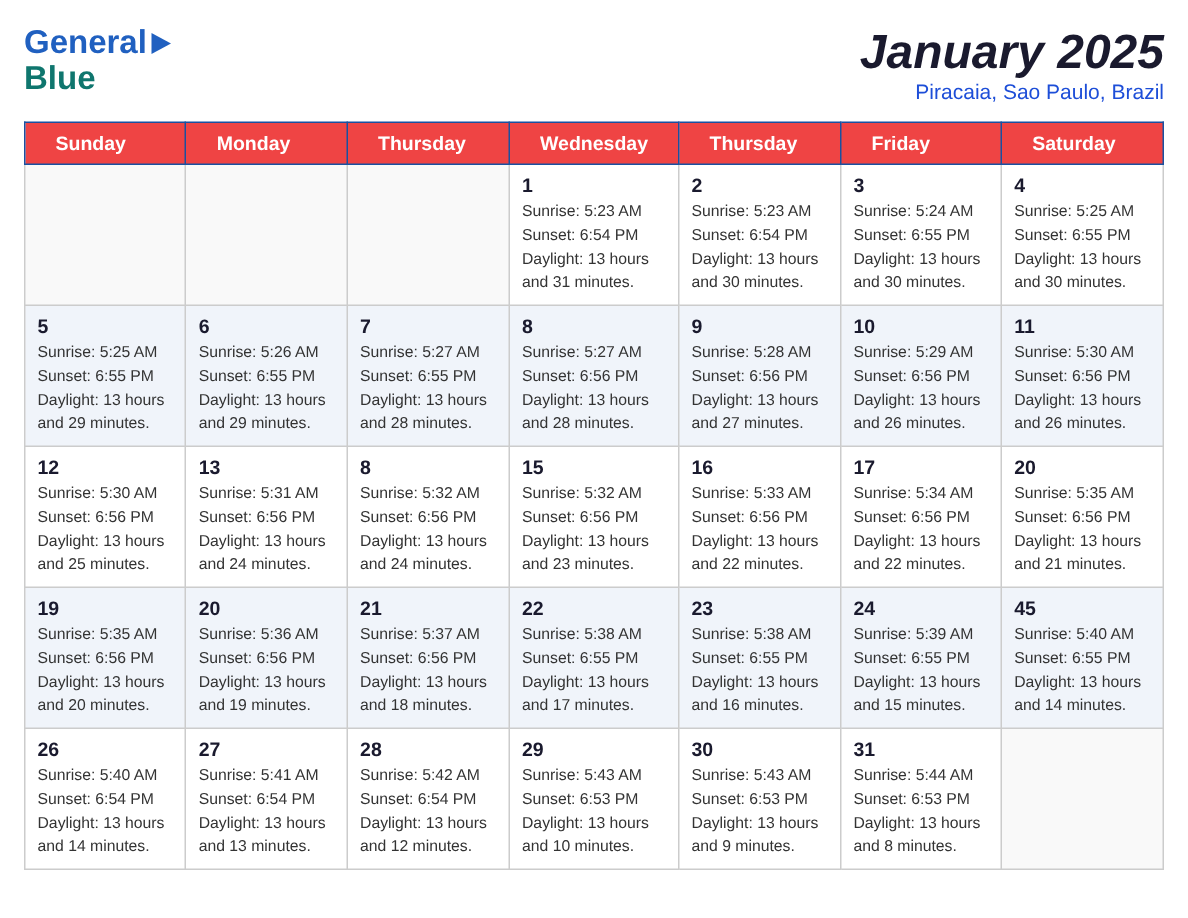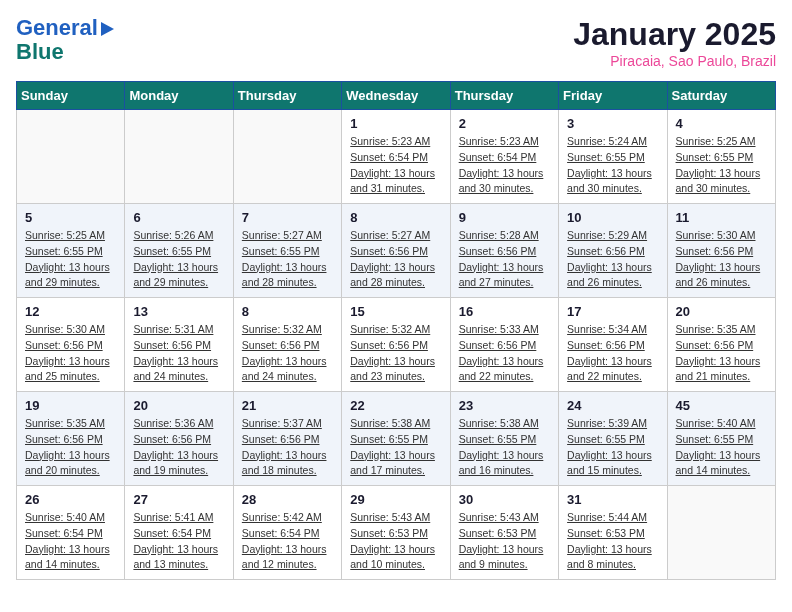--- a/index.html
+++ b/index.html
@@ -30,35 +30,36 @@
     .logo-text span {
       color: #2060c0;
     }
     .title-block {
       text-align: right;
     }
     .month-title {
       font-size: 32px;
       font-weight: bold;
       color: #1a1a2e;
+      font-style: italic;
     }
     .subtitle {
       font-size: 14px;
-      color: #ec4899;
+      color: #1d4ed8;
     }
     .calendar {
       width: 100%;
       border-collapse: collapse;
       border: 1px solid #ccc;
     }
     .calendar th {
-      background-color: #0f766e;
+      background-color: #ef4444;
       color: white;
       text-align: left;
-      padding: 6px 4px;
+      padding: 6px 20px;
       font-size: 13px;
       border: 1px solid #1a50a0;
     }
     .calendar td {
       vertical-align: top;
       padding: 6px 8px;
       border: 1px solid #ccc;
       font-size: 11px;
       color: #333;
       width: 14.28%;
@@ -74,21 +75,20 @@
       font-size: 13px;
       font-weight: bold;
       color: #1a1a2e;
       display: block;
       margin-bottom: 3px;
     }
     .day-info {
       font-size: 10.5px;
       color: #333;
       line-height: 1.5;
-      text-decoration: underline;
     }
     .empty-cell {
       background-color: #f9f9f9 !important;
     }
   </style>
 </head>
 <body>
 
 <div class="header">
   <div class="logo">

